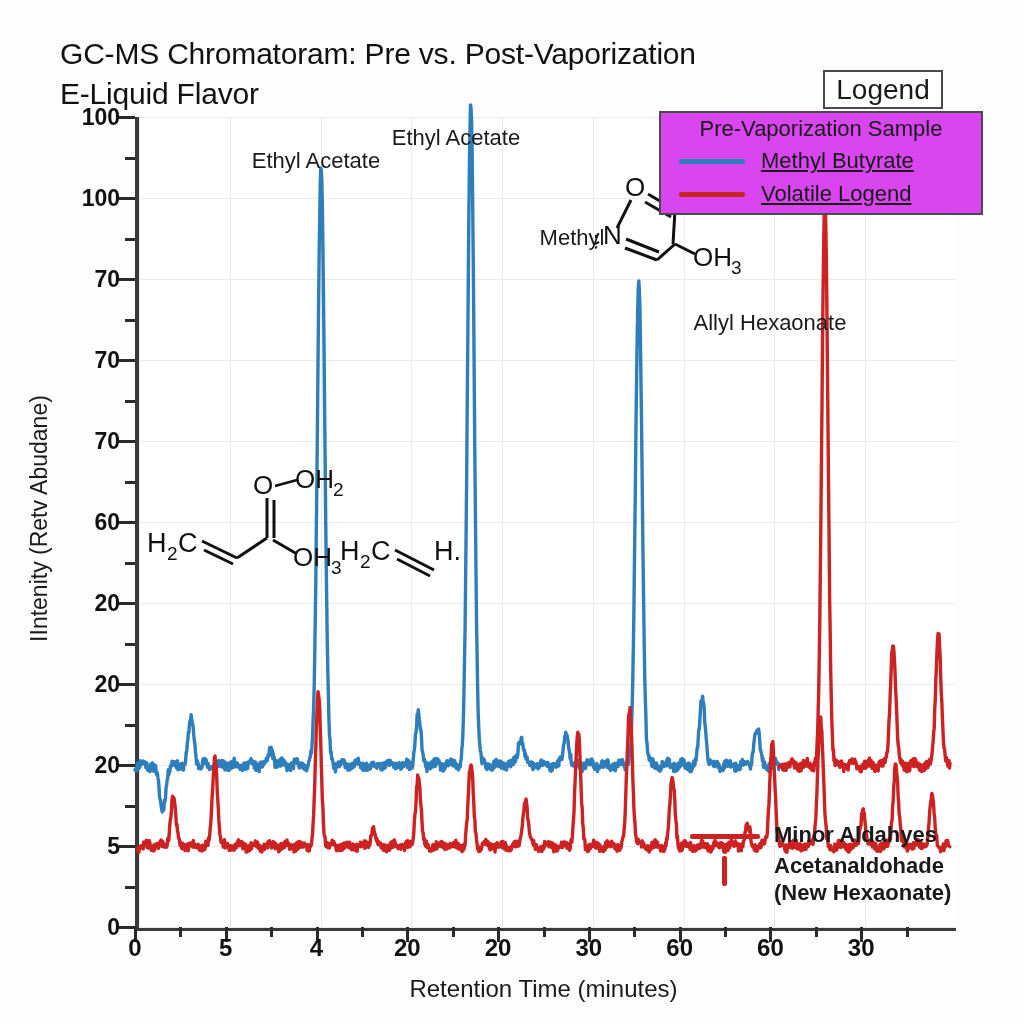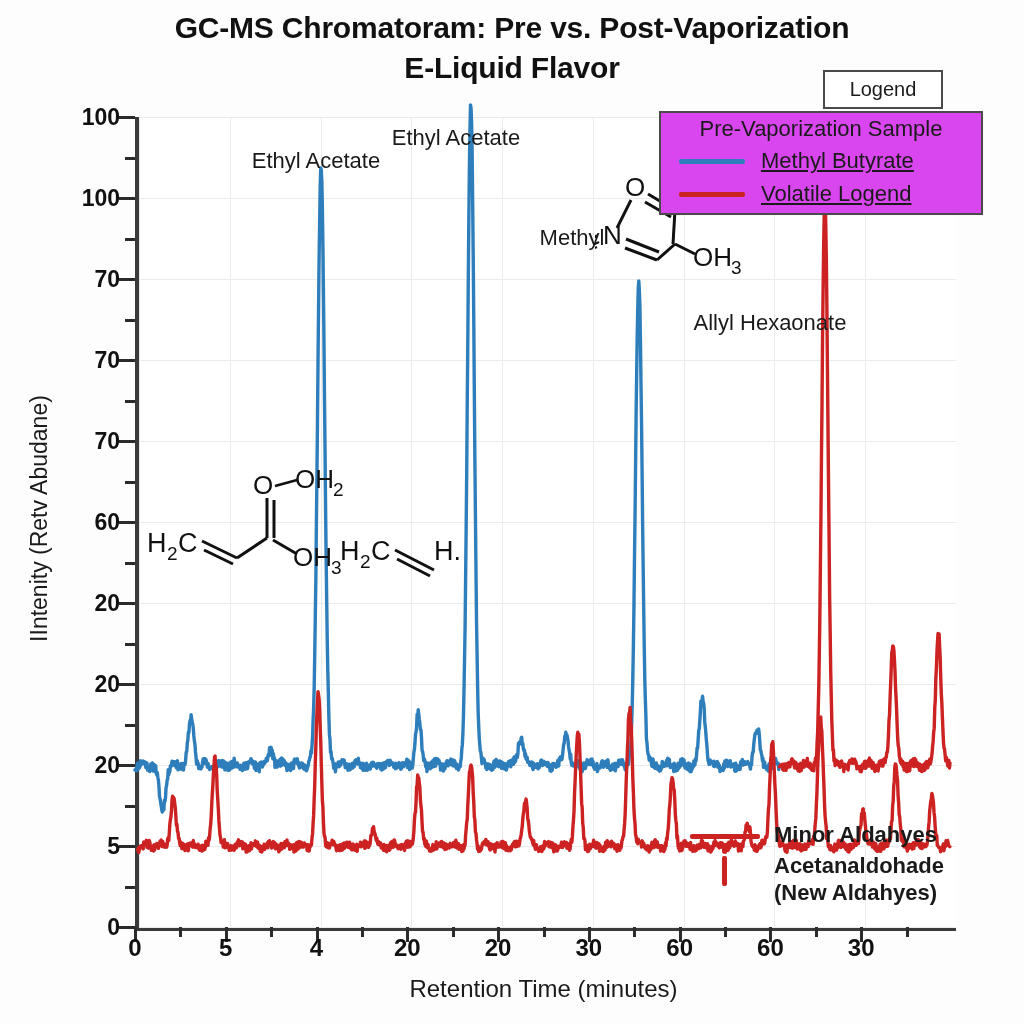--- a/index.html
+++ b/index.html
@@ -7,23 +7,23 @@
     width:1024px;height:1024px;
     background:#fdfdfd;
     font-family:"Liberation Sans","DejaVu Sans",sans-serif;
     overflow:hidden;
     position:relative;
   }
   #figure{position:absolute;left:0;top:0;width:1024px;height:1024px;}
 
   
   .title{
-    position:absolute;left:60px;top:8px;width:904px;
-    text-align:center;
-    font-size:30px;font-weight:bold;color:#111;
+    position:absolute;left:60px;top:34px;width:904px;
+    text-align:left;
+    font-size:30px;font-weight:normal;color:#111;
     line-height:1.32;
     letter-spacing:-0.2px;
   }
 
   
   .ylabel{
     position:absolute;
     left:-171px;top:505px;
     width:420px;text-align:center;
     transform:rotate(-90deg);
@@ -85,21 +85,21 @@
   #legend-box{
     position:absolute;left:659px;top:111px;width:324px;height:104px;
     background:#d946ef;border:2px solid #4a4a4a;
     box-sizing:border-box;
   }
   #legend-title-tab{
     position:absolute;left:823px;top:70px;width:120px;height:39px;
     background:#ffffff;border:2px solid #4a4a4a;
     box-sizing:border-box;
     display:flex;align-items:center;justify-content:center;
-    font-size:20px;color:#1a1a1a;
+    font-size:28px;color:#1a1a1a;
     z-index:6;
   }
   #legend-header{
     position:absolute;left:0;top:3px;width:100%;
     text-align:center;font-size:22px;color:#1a1a1a;
   }
   .lg-row{position:absolute;left:18px;display:flex;align-items:center;}
   .lg-swatch{width:66px;height:5px;border-radius:2px;margin-right:16px;}
   .lg-label{font-size:22px;color:#1a1a1a;white-space:nowrap;text-decoration:underline;}
 
@@ -293,18 +293,18 @@
     <div class="lgb-row">
       <span class="lgb-swatch-line" style="background:#cc2222;"></span>
       <span class="lgb-label">Minor Aldahyes</span>
     </div>
     <div class="lgb-row">
       <span class="lgb-swatch-tick">
           <i></i>
         </span>
       <span class="lgb-label">
         <span>Acetanaldohade</span><br>
-        <span>(New Aldahyes)</span>
+        <span>(New Hexaonate)</span>
       </span>
     </div>
   </div>
 
 </div>
 
 </body></html>

